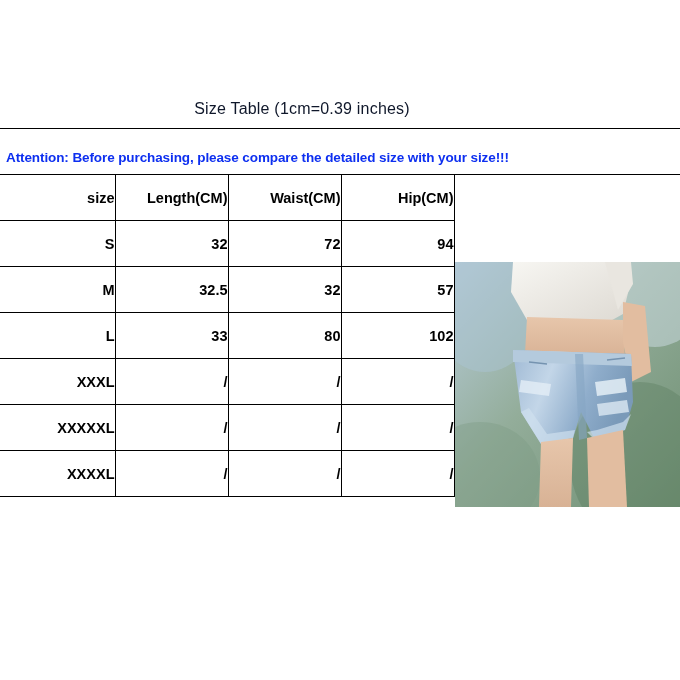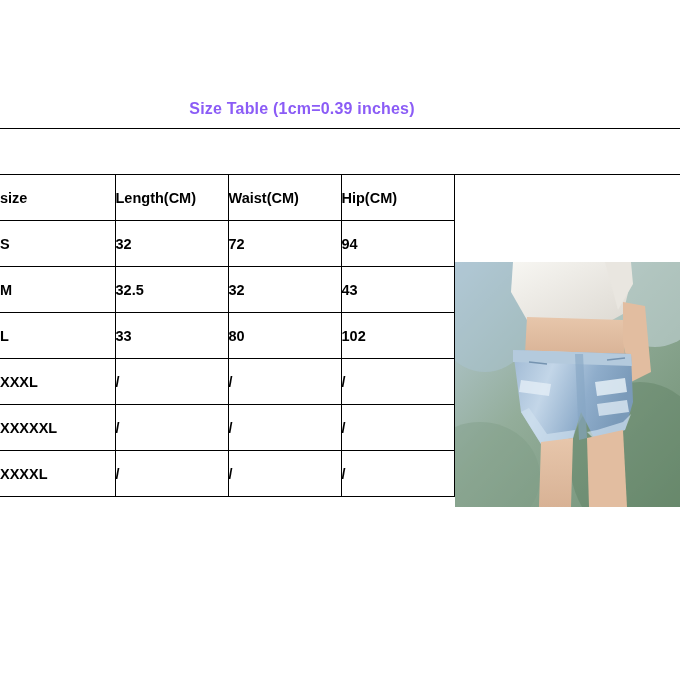--- a/index.html
+++ b/index.html
@@ -18,23 +18,23 @@
     width: 680px;
     height: 680px;
     background: #ffffff;
   }
   .title {
     position: absolute;
     left: 0;
     top: 100px;
     width: 604px;
     text-align: center;
-    color: #8b5cf6;
+    color: #0f172a;
     font-size: 16px;
-    font-weight: bold;
+    font-weight: normal;
     letter-spacing: 0.2px;
   }
   .rule-top {
     position: absolute;
     left: 0;
     top: 128px;
     width: 680px;
     height: 1px;
     background: #000000;
   }
@@ -62,21 +62,21 @@
     left: 0;
     top: 175px;
     border-collapse: collapse;
     width: 454px;
     table-layout: fixed;
   }
   table.size-table td, table.size-table th {
     border: 1px solid #000000;
     border-left: none;
     height: 45px;
-    text-align: left;
+    text-align: right;
     vertical-align: middle;
     font-size: 14.5px;
     font-weight: bold;
     color: #000000;
     padding: 0;
   }
   table.size-table td:last-child, table.size-table th:last-child {
     border-right: 1px solid #000000;
   }
   table.size-table tr:first-child td, table.size-table tr:first-child th {
@@ -108,20 +108,21 @@
 </style>
 </head>
 <body>
 
 <div class="page">
 
   <div class="title">Size Table (1cm=0.39 inches)</div>
 
   <div class="rule-top"></div>
 
+  <div class="attention">Attention: Before purchasing, please compare the detailed size with your size!!!</div>
 
   <div class="rule-mid"></div>
 
   <table class="size-table">
     <colgroup>
       <col class="c0">
         <col class="c1">
         <col class="c2">
         <col class="c3">
     </colgroup>
@@ -135,21 +136,21 @@
       <tr>
         <td>S</td>
         <td>32</td>
         <td>72</td>
         <td>94</td>
       </tr>
       <tr>
         <td>M</td>
         <td>32.5</td>
         <td>32</td>
-        <td>43</td>
+        <td>57</td>
       </tr>
       <tr>
         <td>L</td>
         <td>33</td>
         <td>80</td>
         <td>102</td>
       </tr>
       <tr>
         <td>XXXL</td>
         <td>/</td>

